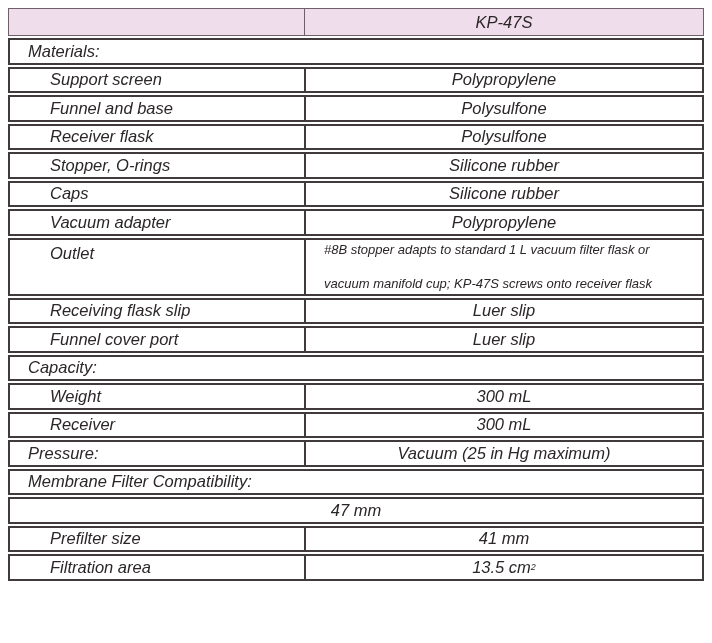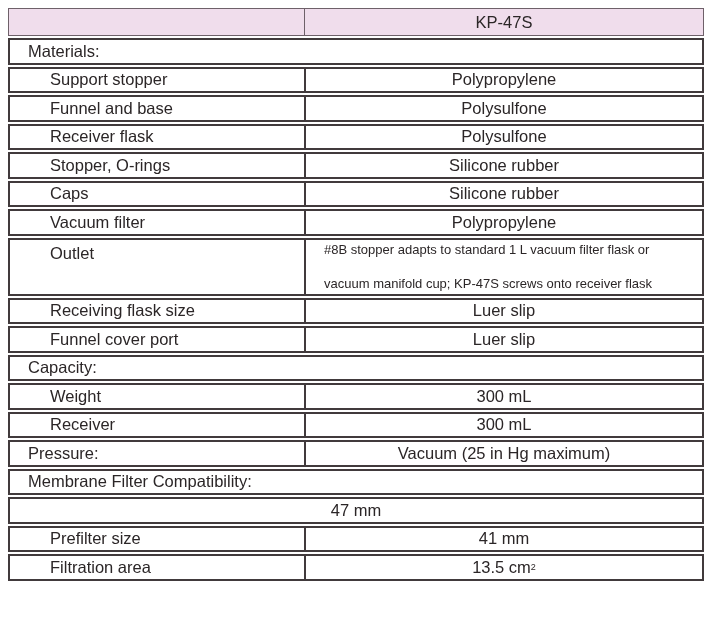--- a/index.html
+++ b/index.html
@@ -23,20 +23,21 @@
   }
   .row {
     box-sizing: border-box;
     display: flex;
     align-items: stretch;
     border: 2px solid #413a3c;
     margin-bottom: 2px;
     height: 26.5px;
     background: #ffffff;
     font-size: 16.5px;
+    font-style: italic;
   }
   .row.header-row {
     border: 1.5px solid #6e6069;
     background: #f0ddec;
     height: 28px;
   }
   .row.tall {
     height: 58px;
   }
   .cell {
@@ -97,21 +98,21 @@
   <div class="row header-row">
     <div class="cell label-cell"></div>
     <div class="cell value-cell">KP-47S</div>
   </div>
 
   <div class="row section-row">
     <div class="section-label">Materials:</div>
   </div>
 
   <div class="row">
-    <div class="cell label-cell">Support stopper</div>
+    <div class="cell label-cell">Support screen</div>
     <div class="cell value-cell">Polypropylene</div>
   </div>
 
   <div class="row">
     <div class="cell label-cell">Funnel and base</div>
     <div class="cell value-cell">Polysulfone</div>
   </div>
 
   <div class="row">
     <div class="cell label-cell">Receiver flask</div>
@@ -122,35 +123,35 @@
     <div class="cell label-cell">Stopper, O-rings</div>
     <div class="cell value-cell">Silicone rubber</div>
   </div>
 
   <div class="row">
     <div class="cell label-cell">Caps</div>
     <div class="cell value-cell">Silicone rubber</div>
   </div>
 
   <div class="row">
-    <div class="cell label-cell">Vacuum filter</div>
+    <div class="cell label-cell">Vacuum adapter</div>
     <div class="cell value-cell">Polypropylene</div>
   </div>
 
 
   <div class="row tall">
     <div class="cell label-cell">Outlet</div>
     <div class="cell value-cell note-cell">
       <span class="note-line">#8B stopper adapts to standard 1 L vacuum filter flask or</span>
       <span class="note-line">vacuum manifold cup; KP-47S screws onto receiver flask</span>
     </div>
   </div>
 
   <div class="row">
-    <div class="cell label-cell">Receiving flask size</div>
+    <div class="cell label-cell">Receiving flask slip</div>
     <div class="cell value-cell">Luer slip</div>
   </div>
 
   <div class="row">
     <div class="cell label-cell">Funnel cover port</div>
     <div class="cell value-cell">Luer slip</div>
   </div>
 
   <div class="row section-row">
     <div class="section-label">Capacity:</div>

